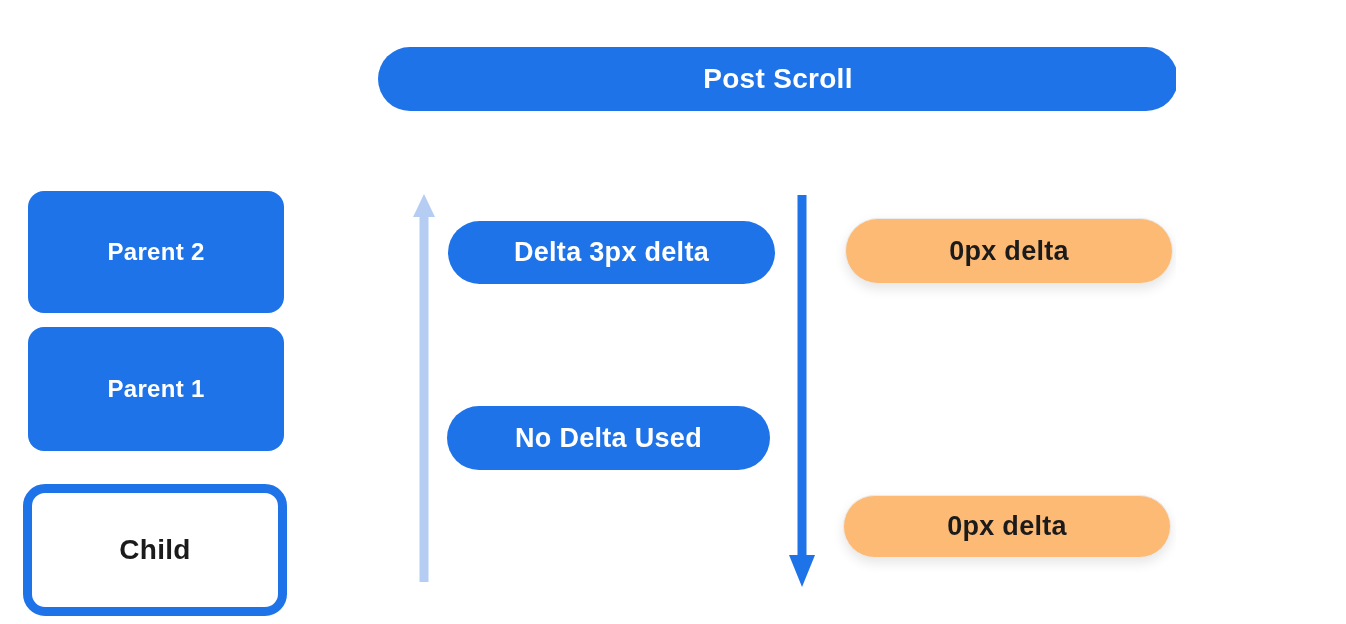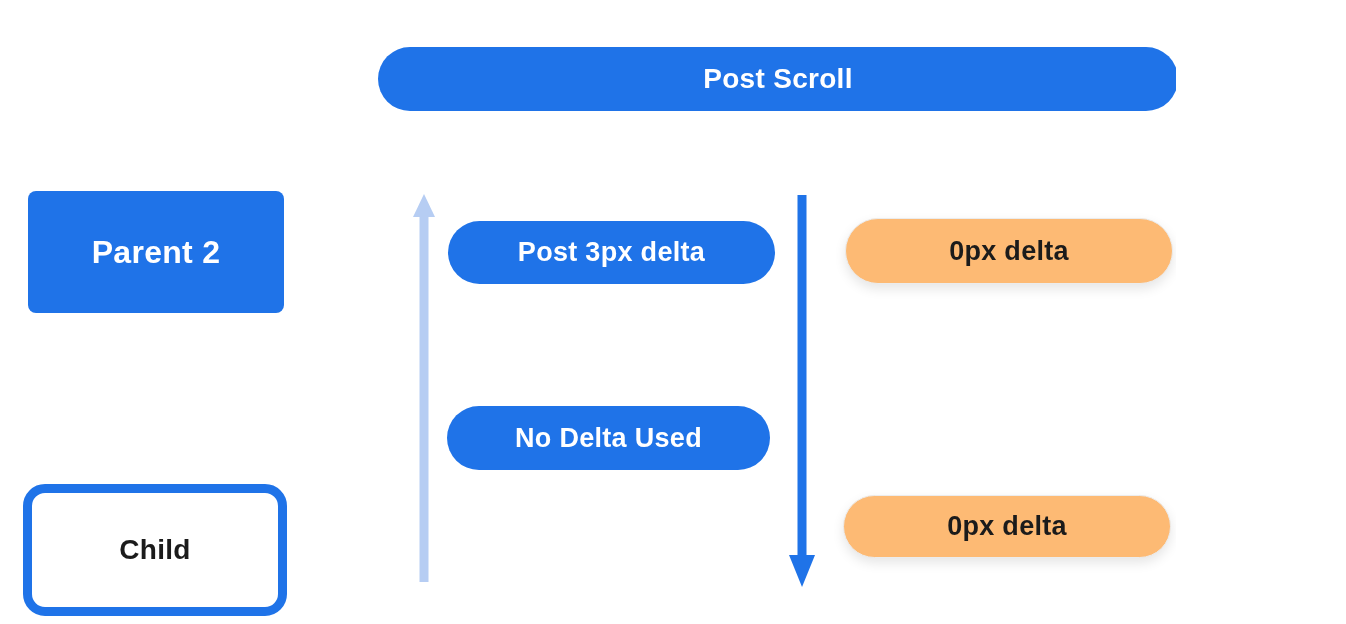--- a/index.html
+++ b/index.html
@@ -32,24 +32,24 @@
     color: #ffffff;
     font-size: 28px; font-weight: bold;
     letter-spacing: 0.3px;
   }
   
   .box {
     position: absolute;
     left: 28px;
     width: 256px;
     background: var(--primary-blue);
-    border-radius: 8px;
+    border-radius: 16px;
     display: flex; align-items: center; justify-content: center;
     color: #ffffff;
-    font-size: 32px; font-weight: bold;
+    font-size: 24px; font-weight: bold;
     letter-spacing: 0.3px;
   }
   .box.parent2 { top: 191px; height: 122px; }
   .box.parent1 { top: 327px; height: 124px; }
   .child-box {
     position: absolute;
     left: 23px; top: 484px;
     width: 264px; height: 132px;
     background: #ffffff;
     border: 9px solid var(--primary-blue);
@@ -89,34 +89,35 @@
 </style>
 </head>
 <body>
 
 <div class="canvas">
 
   <div class="title-pill">Post Scroll</div>
 
   <div class="box parent2">Parent 2</div>
 
+  <div class="box parent1">Parent 1</div>
 
   <div class="child-box">Child</div>
 
   <svg class="arrow-svg arrow-up-svg" width="28" height="392" viewBox="0 0 28 392" aria-hidden="true">
     <polygon points="14,0 3,23 25,23" fill="currentColor"></polygon>
     <rect x="9.5" y="20" width="9" height="368" fill="currentColor"></rect>
   </svg>
 
   <svg class="arrow-svg arrow-down-svg" width="28" height="393" viewBox="0 0 28 393" aria-hidden="true">
     <rect x="9.5" y="0" width="9" height="363" fill="currentColor"></rect>
     <polygon points="1,360 27,360 14,392" fill="currentColor"></polygon>
   </svg>
 
-  <div class="pill blue-pill used-delta">Post 3px delta</div>
+  <div class="pill blue-pill used-delta">Delta 3px delta</div>
 
   <div class="pill blue-pill no-delta">No Delta Used</div>
 
   <div class="pill white-pill zero-top">0px delta</div>
 
   <div class="pill white-pill zero-bottom">0px delta</div>
 
 </div>
 
 </body></html>

